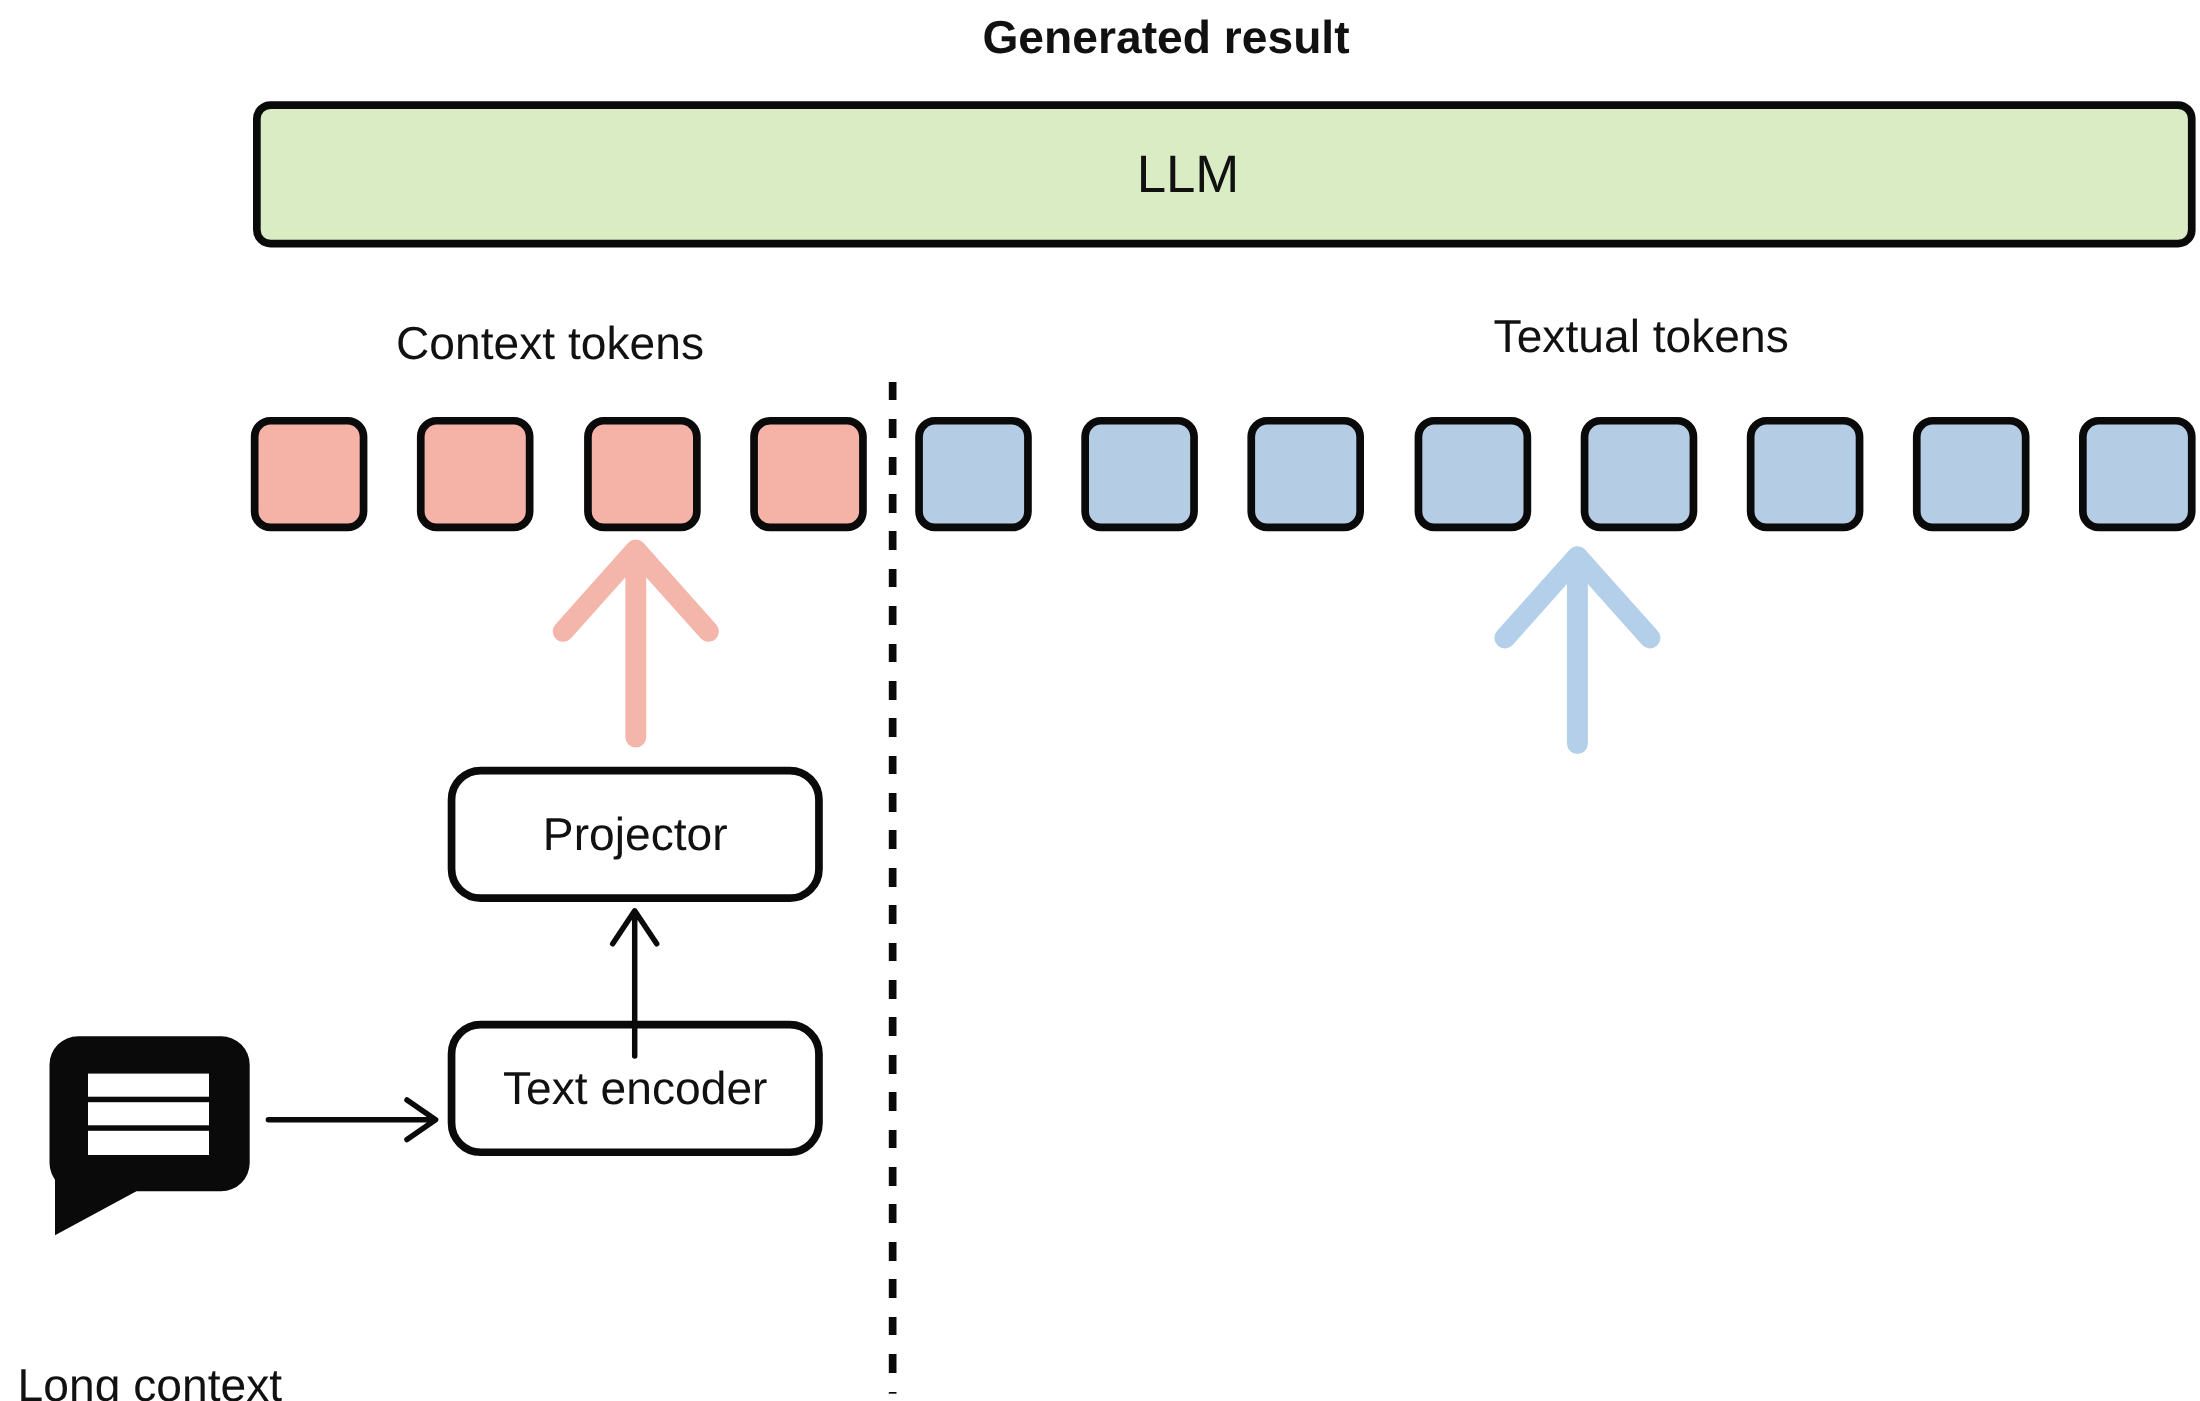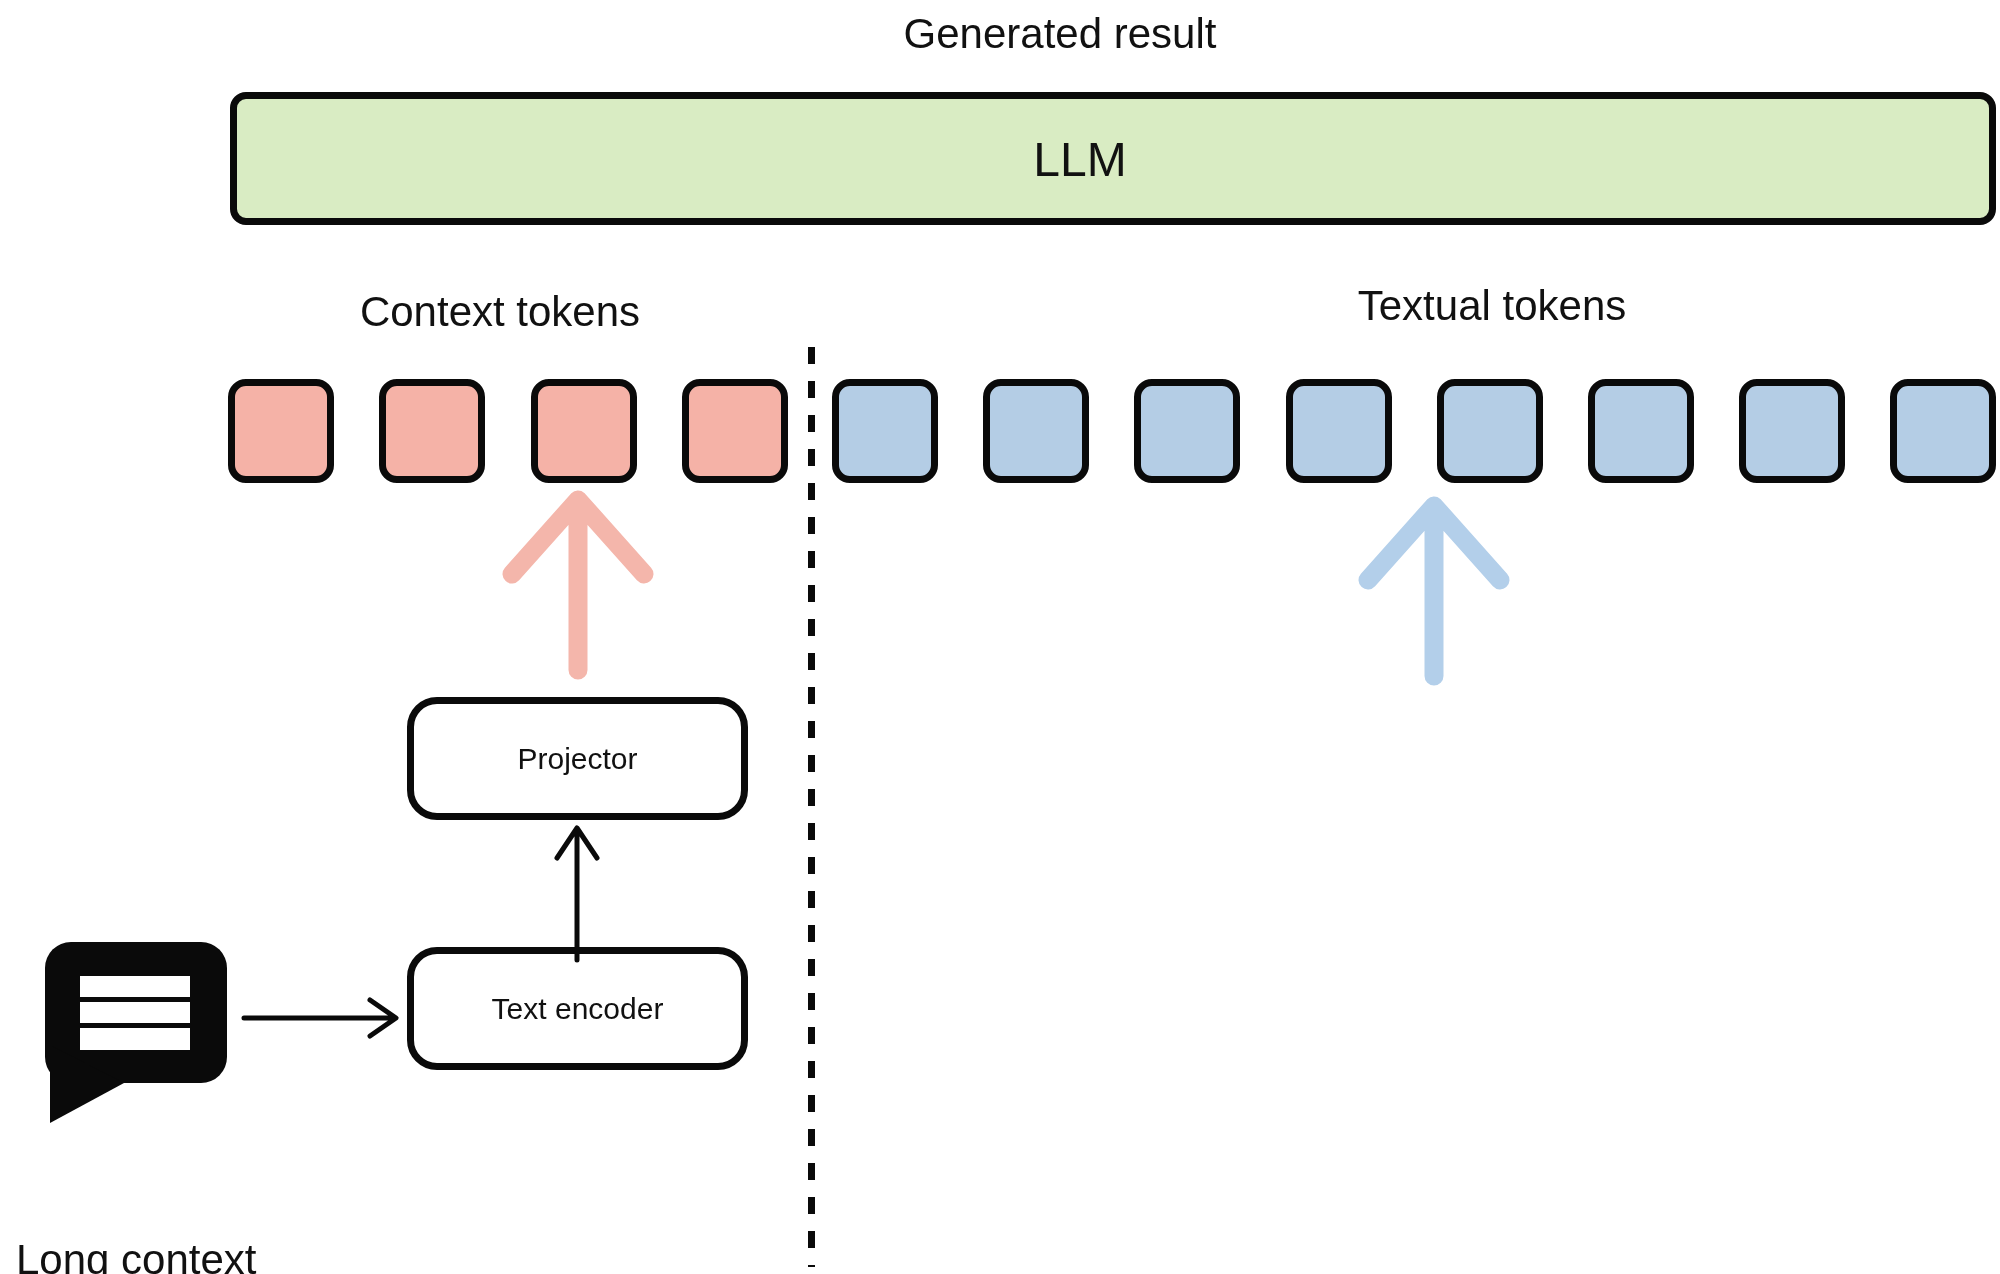--- a/index.html
+++ b/index.html
@@ -63,32 +63,32 @@
     left: 407px;
     width: 341px; height: 123px;
     box-sizing: border-box;
     background: #ffffff;
     border: 7px solid var(--outline);
     border-radius: 30px;
     display: flex;
     align-items: center;
     justify-content: center;
   }
-  .flow-box span { font-size: 30px; white-space: nowrap; }
+  .flow-box span { font-size: 42px; white-space: nowrap; }
   .projector-box { top: 697px; }
-  .encoder-box { top: 947px; }
+  .encoder-box { top: 928px; }
 
   svg.abs { position: absolute; display: block; }
 </style>
 </head>
 <body>
 
 <div id="stage" style="--llm-fill: #d9ecc3; --outline: #0a0a0a; --context-arrow: #f4b6ab; --query-arrow: #b3cfea;">
 
-  <div class="label centered" style="left:1060px; top:10px;">Generated result</div>
+  <div class="label centered" style="left:1060px; top:10px;font-weight:bold;">Generated result</div>
 
   <div class="llm-box">
     <span class="llm-text">LLM</span>
   </div>
 
   <div class="label centered" style="left:500px; top:288px;">Context tokens</div>
   <div class="label centered" style="left:1464px; top:282px;margin-left:28px;">Textual tokens</div>
 
   <div id="token-row">
       <div class="token" style="left: 228px; background: rgb(245, 178, 167);"></div>

